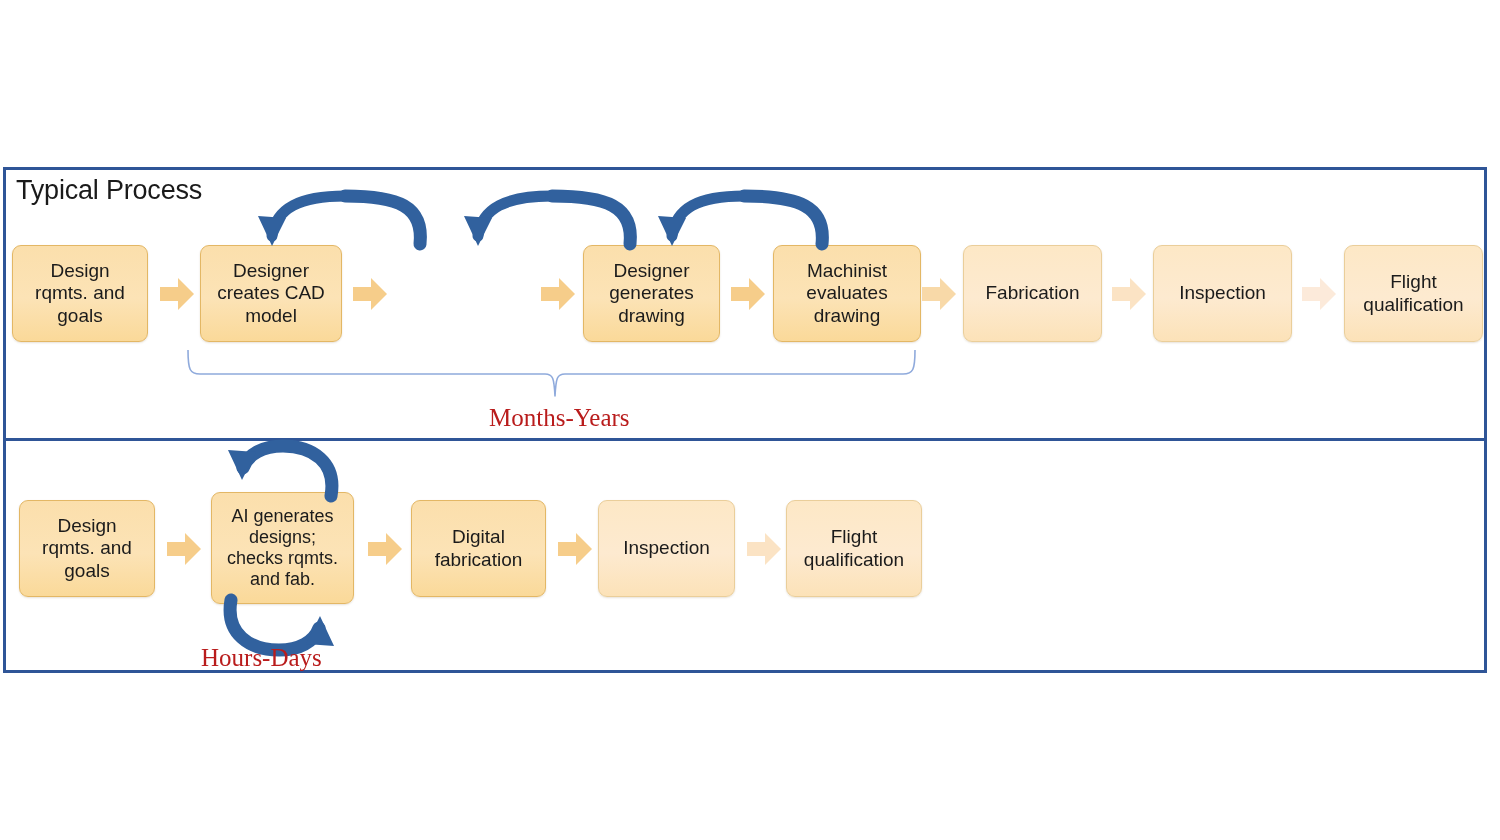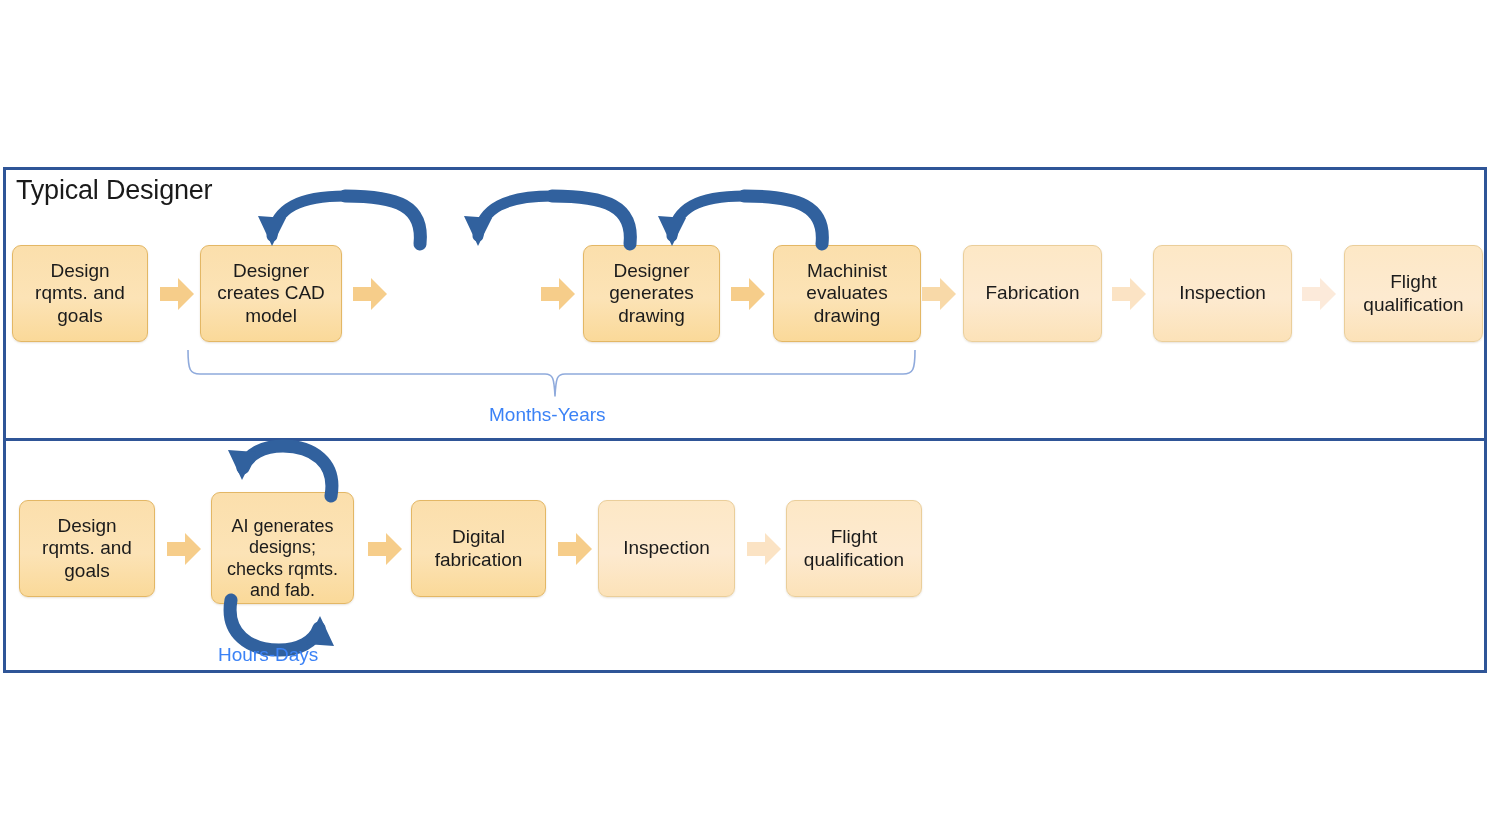--- a/index.html
+++ b/index.html
@@ -92,37 +92,37 @@
     position: absolute;
     left: 0; top: 0;
     width: 1500px;
     height: 840px;
     pointer-events: none;
   }
 
   
   .dur-label {
     position: absolute;
-    font-size: 19px;
-    color: #3b82f6;
-    font-family: Liberation Sans, sans-serif;
+    font-size: 25px;
+    color: #b91c1c;
+    font-family: Liberation Serif, serif;
     white-space: nowrap;
   }
   #lbl-months { left: 489px; top: 404px; }
-  #lbl-hours  { left: 218px; top: 644px; }
+  #lbl-hours  { left: 201px; top: 644px; }
 </style>
 </head>
 <body>
 
 <div id="canvas">
 
   <div class="diagram-frame"></div>
   <div class="section-divider"></div>
 
-  <div class="section-title" id="title-typical">Typical Designer</div>
+  <div class="section-title" id="title-typical">Typical Process</div>
 
   <div class="pbox" style="left:12px; top:245px; width:136px; height:97px;">
     <span class="tx">
       <span>Design</span><br>
       <span>rqmts. and</span><br>
       <span>goals</span>
     </span>
   </div>
 
   <div class="pbox" style="left:200px; top:245px; width:142px; height:97px;">
@@ -234,21 +234,21 @@
   <div class="dur-label" id="lbl-months">Months-Years</div>
 
   <div class="pbox" style="left:19px; top:500px; width:136px; height:97px;">
     <span class="tx">
       <span>Design</span><br>
       <span>rqmts. and</span><br>
       <span>goals</span>
     </span>
   </div>
 
-  <div class="pbox" style="left:211px; top:492px; width:143px; height:112px; font-size:18px;align-items:flex-end;">
+  <div class="pbox" style="left:211px; top:492px; width:143px; height:112px; font-size:18px;">
     <span class="tx">
       <span>AI generates</span><br>
       <span>designs;</span><br>
       <span>checks rqmts.</span><br>
       <span>and fab.</span>
     </span>
   </div>
 
   <div class="pbox" style="left:411px; top:500px; width:135px; height:97px;">
     <span class="tx">

